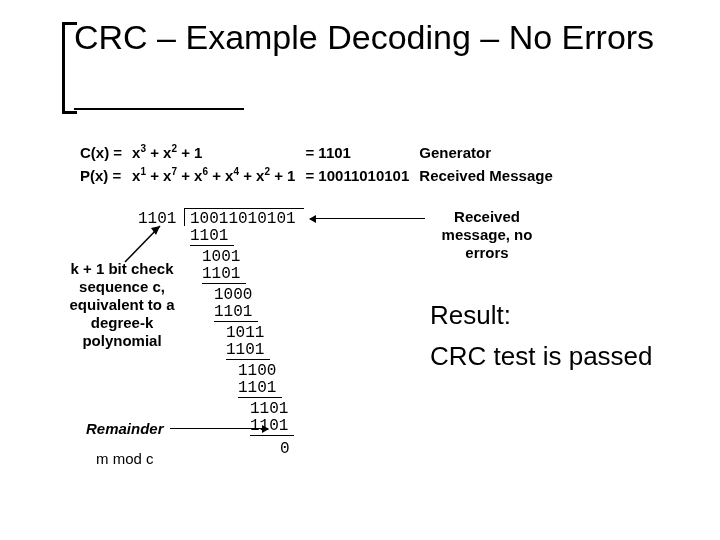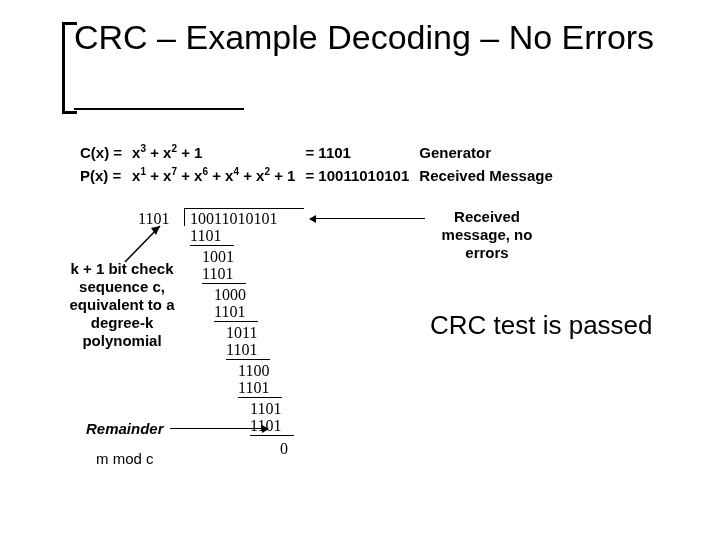--- a/index.html
+++ b/index.html
@@ -70,21 +70,21 @@
     white-space: pre;
   }
   .division .bar {
     position: absolute;
     border-top: 1.5px solid #000;
   }
   .division .vbar {
     position: absolute;
     border-left: 1.5px solid #000;
   }
-  .division .row { position: absolute; font-family: Liberation Serif, serif; }
+  .division .row { position: absolute; }
 
   .label-box {
     position: absolute;
     font-weight: 700;
     font-size: 15px;
     text-align: center;
     line-height: 1.2;
   }
 
   .arrow-line {
@@ -195,14 +195,15 @@
   <span>message, no</span><br>
   <span>errors</span>
 </div>
 <div class="arrow-line arrow-head-left" style="left:310px; top:218px; width:115px;"></div>
 
 <div class="label-box" style="left:86px; top:420px;font-style:italic;">Remainder</div>
 <div class="arrow-line arrow-head-right" style="left:170px; top:428px; width:98px;"></div>
 <div class="label-box" style="left:96px; top:450px; font-weight:400;">m mod c</div>
 
 <div class="result-block">
+  <div>Result:</div>
   <div class="r2">CRC test is passed</div>
 </div>
 
 </body></html>

